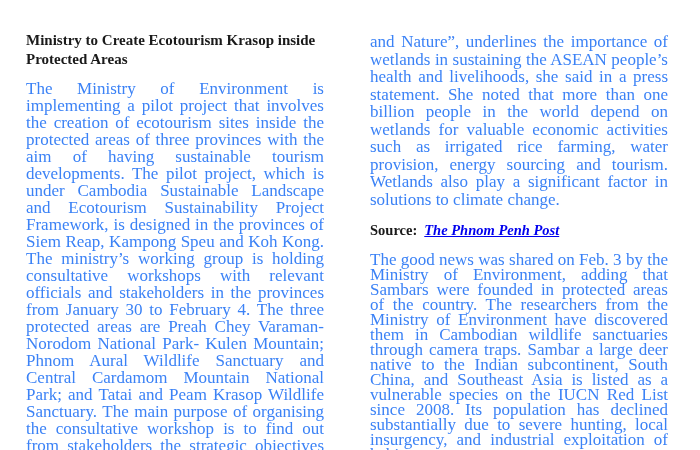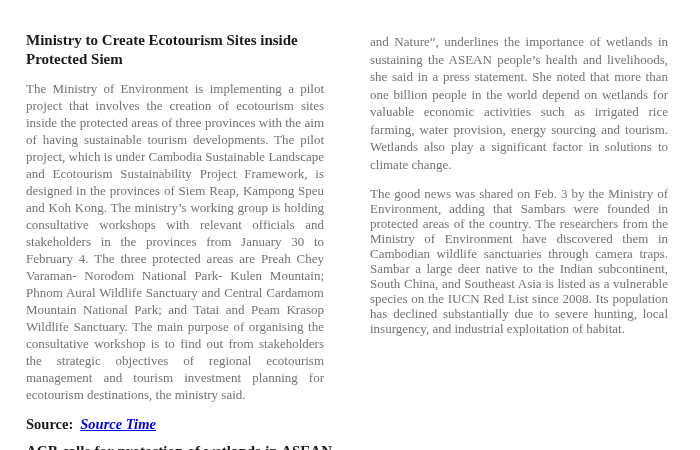--- a/index.html
+++ b/index.html
@@ -28,24 +28,24 @@
 
   .heading {
     margin: 0;
     font-size: 15px;
     font-weight: bold;
     line-height: 19px;
     color: #1a1a1a;
   }
   .body-text {
     margin: 11px 8px 0 0;
-    font-size: 13px;
+    font-size: 17px;
     line-height: 17px;
     text-align: justify;
-    color: #737373;
+    color: #3b82f6;
   }
   .col-right .body-text.continuation {
     margin-top: 0;
     line-height: 17.5px;
   }
   .col-right .body-text.sambar {
     margin-top: 13px;
     line-height: 15px;
   }
   .source-line {
@@ -72,26 +72,29 @@
     white-space: nowrap;
     overflow: hidden;
   }
 </style>
 </head>
 <body>
 
 <div class="page">
 
   <div class="col col-left">
-    <h2 class="heading">Ministry to Create Ecotourism Sites inside Protected Siem</h2>
+    <h2 class="heading">Ministry to Create Ecotourism Krasop inside Protected Areas</h2>
     <p class="body-text">The Ministry of Environment is implementing a pilot project that involves the creation of ecotourism sites inside the protected areas of three provinces with the aim of having sustainable tourism developments. The pilot project, which is under Cambodia Sustainable Landscape and Ecotourism Sustainability Project Framework, is designed in the provinces of Siem Reap, Kampong Speu and Koh Kong. The ministry’s working group is holding consultative workshops with relevant officials and stakeholders in the provinces from January 30 to February 4. The three protected areas are Preah Chey Varaman- Norodom National Park- Kulen Mountain; Phnom Aural Wildlife Sanctuary and Central Cardamom Mountain National Park; and Tatai and Peam Krasop Wildlife Sanctuary. The main purpose of organising the consultative workshop is to find out from stakeholders the strategic objectives of regional ecotourism management and tourism investment planning for ecotourism destinations, the ministry said.</p>
     <p class="source-line">
       <span>Source:</span><a class="source-link" href="#">Source Time</a>
     </p>
     <h2 class="heading clipped">ACB calls for protection of wetlands in ASEAN</h2>
   </div>
 
   <div class="col col-right">
     <p class="body-text continuation">and Nature”, underlines the importance of wetlands in sustaining the ASEAN people’s health and livelihoods, she said in a press statement. She noted that more than one billion people in the world depend on wetlands for valuable economic activities such as irrigated rice farming, water provision, energy sourcing and tourism. Wetlands also play a significant factor in solutions to climate change.</p>
+    <p class="source-line">
+      <span>Source:</span><a class="source-link" href="#">The Phnom Penh Post</a>
+    </p>
     <p class="body-text sambar">The good news was shared on Feb. 3 by the Ministry of Environment, adding that Sambars were founded in protected areas of the country. The researchers from the Ministry of Environment have discovered them in Cambodian wildlife sanctuaries through camera traps. Sambar a large deer native to the Indian subcontinent, South China, and Southeast Asia is listed as a vulnerable species on the IUCN Red List since 2008. Its population has declined substantially due to severe hunting, local insurgency, and industrial exploitation of habitat.</p>
   </div>
 
 </div>
 
 </body></html>

